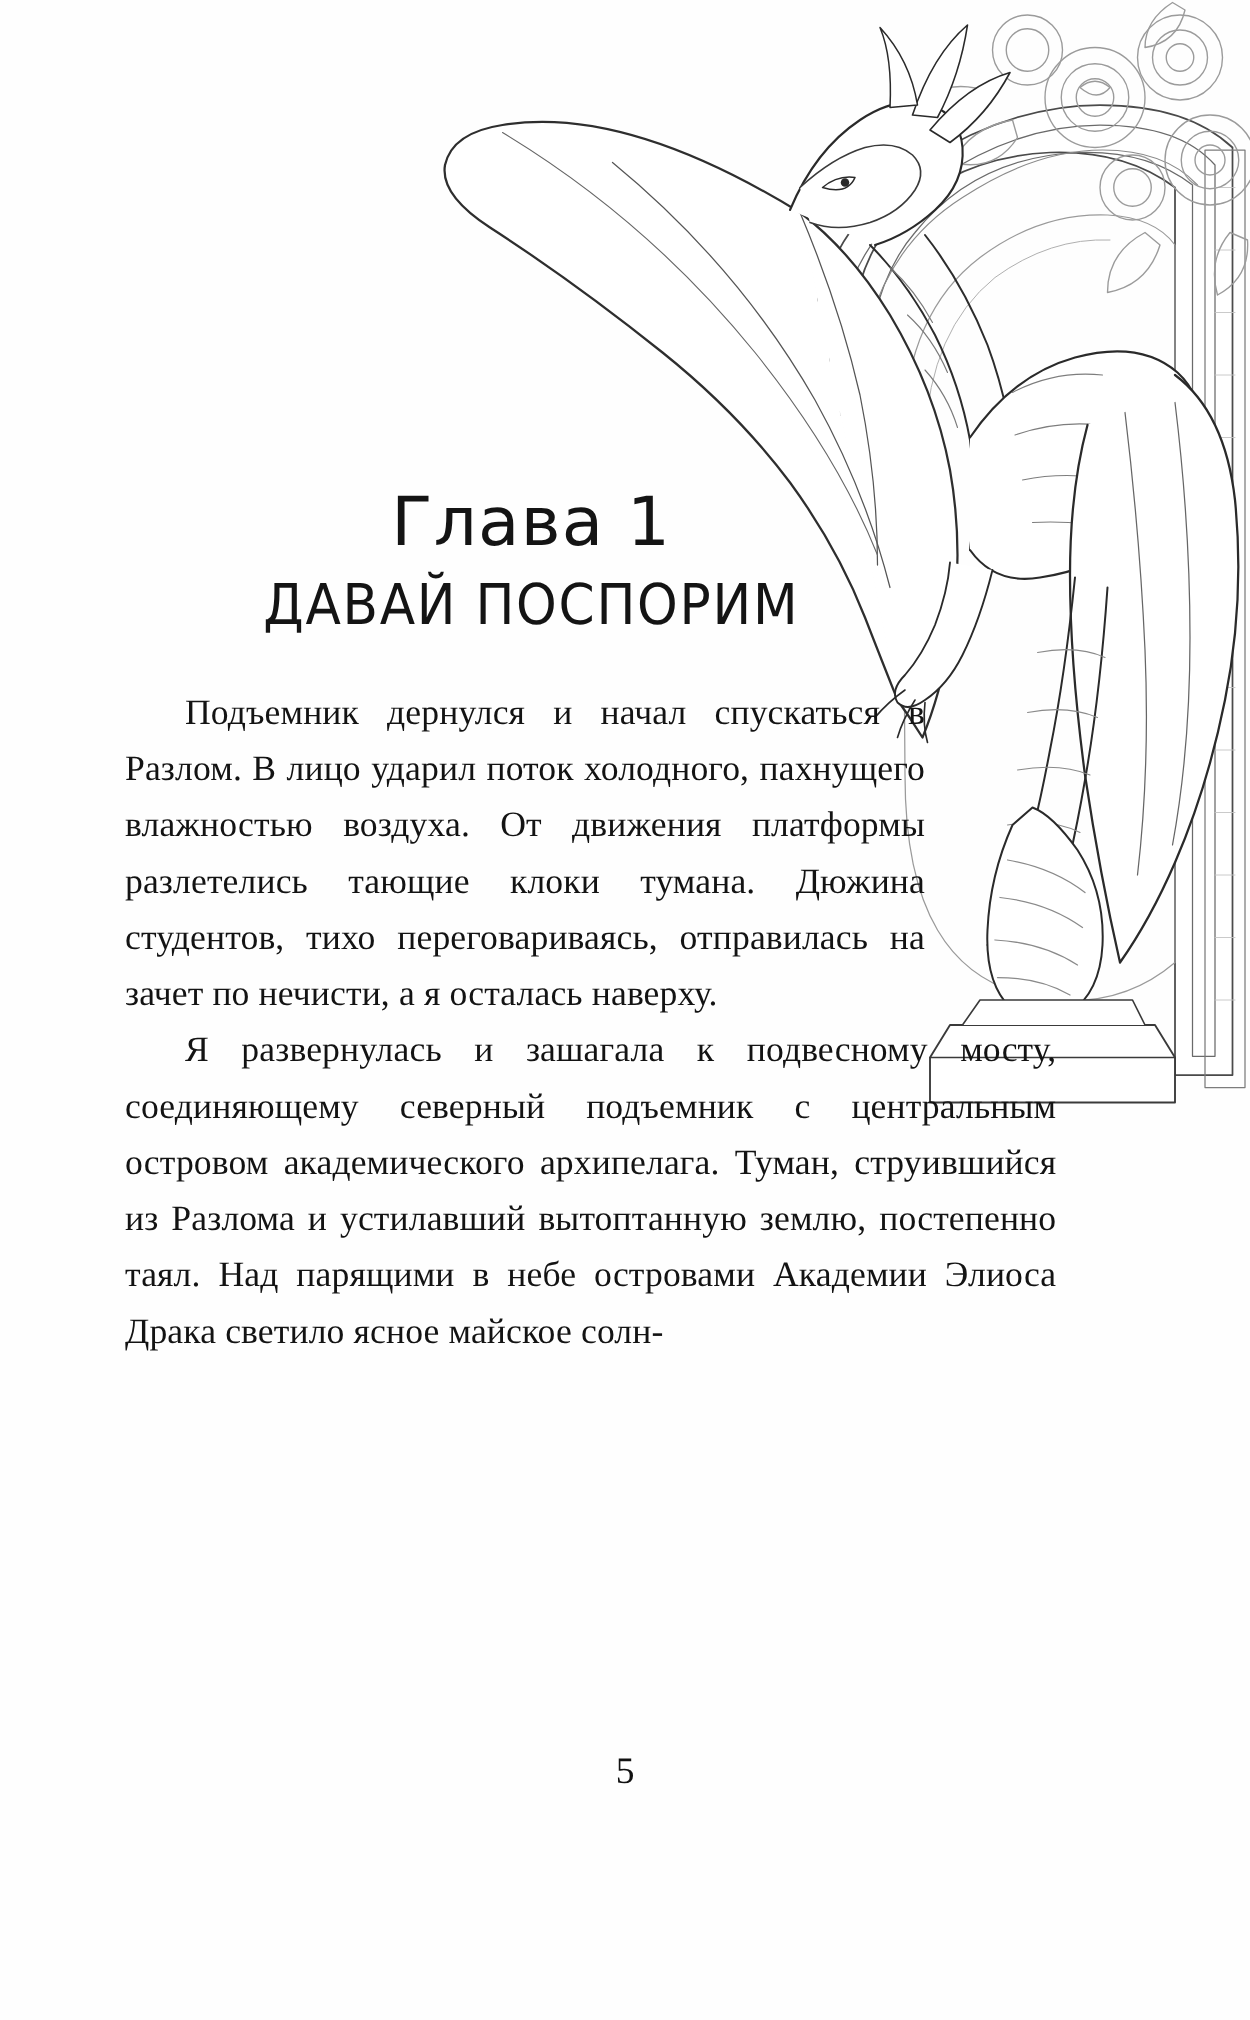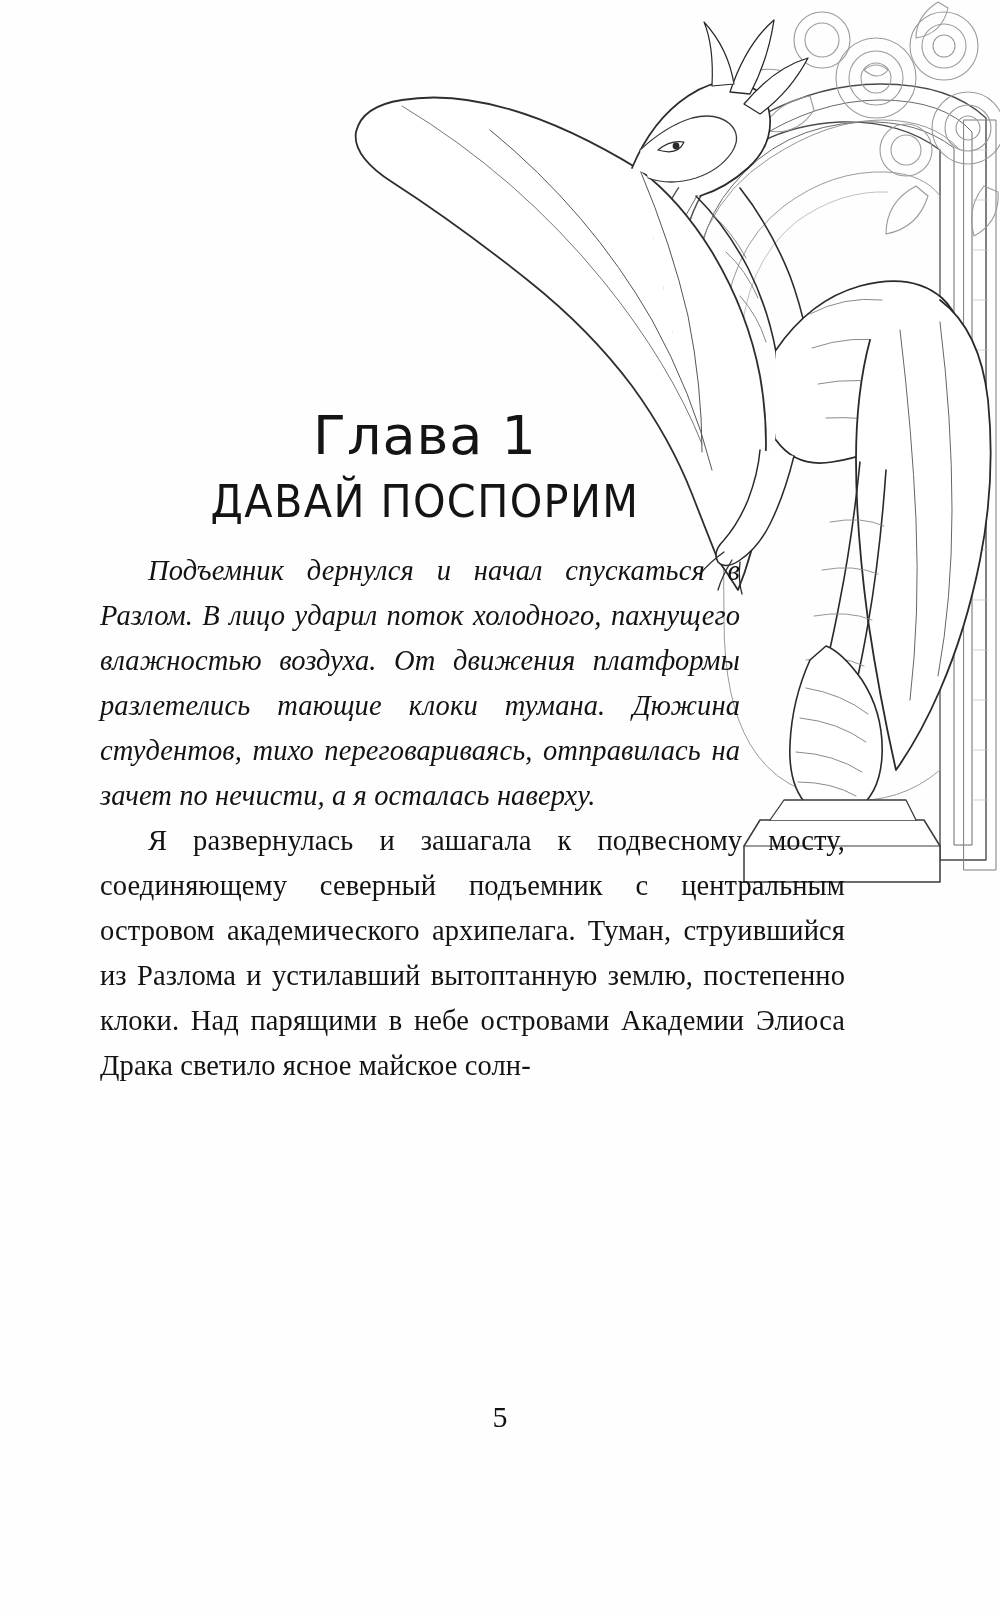--- a/index.html
+++ b/index.html
@@ -37,21 +37,20 @@
     height: 100%;
   }
 
   
   .chapter-head {
     position: absolute;
     left: 95px;
     top: 390px;
     width: 660px;
     text-align: center;
-    margin-top: 18px;
   }
   .chapter-number {
     font-family: "DejaVu Sans", sans-serif;
     font-weight: 400;
     font-size: 54px;
     letter-spacing: 1px;
     line-height: 1.05;
     color: #141414;
     margin: 0;
   }
@@ -79,21 +78,20 @@
     text-align: justify;
     font-family: "Liberation Serif", serif;
     font-size: 28.5px;
     line-height: 45px;
     color: #131313;
     letter-spacing: 0.1px;
   }
   
   .body-text p.narrow {
     width: 640px;
-    font-style: italic;
   }
 
   .page-number {
     position: absolute;
     left: 0;
     right: 0;
     top: 1400px;
     text-align: center;
     font-family: "Liberation Serif", serif;
     font-size: 30px;
@@ -186,18 +184,18 @@
     </svg>
   </div>
 
   <div class="chapter-head">
     <div class="chapter-number">Глава 1</div>
     <div class="chapter-title">ДАВАЙ ПОСПОРИМ</div>
   </div>
 
   <div class="body-text">
     <p class="narrow">Подъемник дернулся и начал спускаться в Разлом. В лицо ударил поток холодного, пахнущего влажностью воздуха. От движения платформы разлетелись тающие клоки тумана. Дюжина студентов, тихо переговариваясь, отправилась на зачет по нечисти, а я осталась наверху.</p>
-    <p>Я развернулась и зашагала к подвесному мосту, соединяющему северный подъемник с центральным островом академического архипелага. Туман, струившийся из Разлома и устилавший вытоптанную землю, постепенно клоки. Над парящими в небе островами Академии Элиоса Драка светило ясное майское солн-</p>
+    <p>Я развернулась и зашагала к подвесному мосту, соединяющему северный подъемник с центральным островом академического архипелага. Туман, струившийся из Разлома и устилавший вытоптанную землю, постепенно таял. Над парящими в небе островами Академии Элиоса Драка светило ясное майское солн-</p>
   </div>
 
   <div class="page-number">5</div>
 
 </div>
 
 </body></html>

